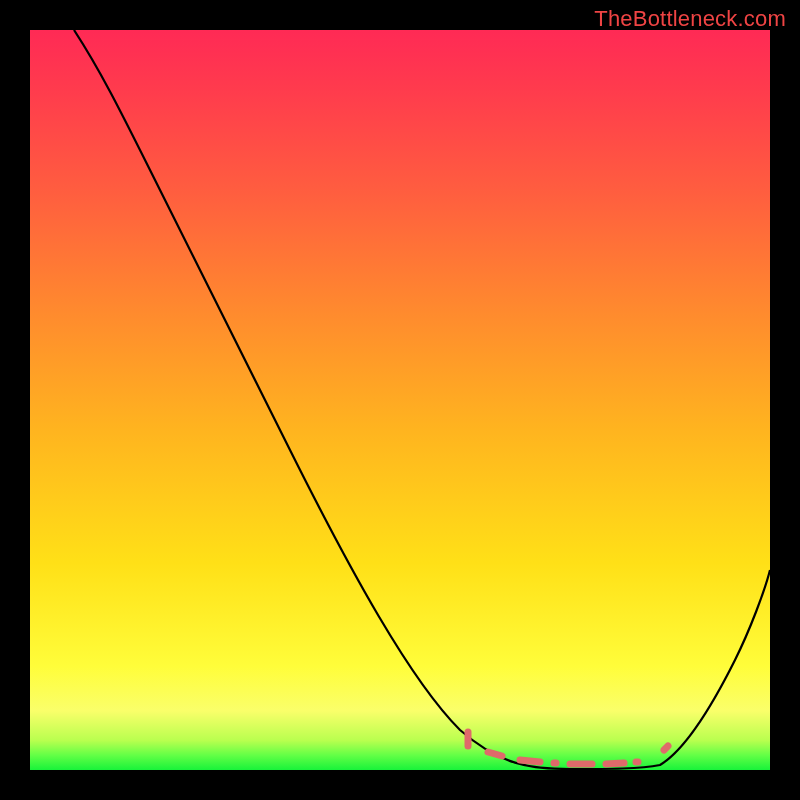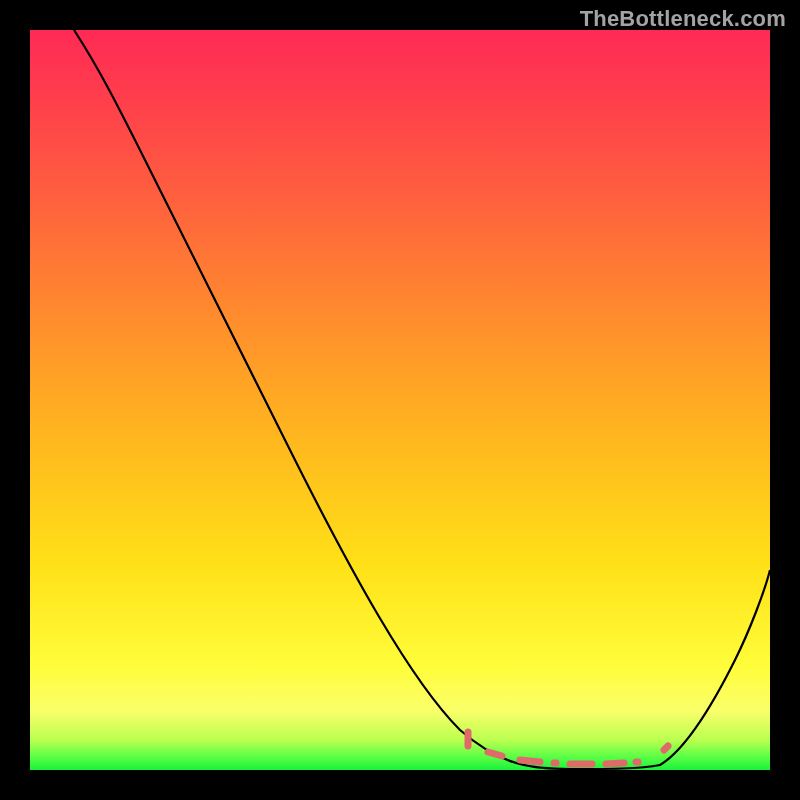--- a/index.html
+++ b/index.html
@@ -29,23 +29,23 @@
       #faff6a 92%,
       #b9ff4f 96%,
       #63ff46 98%,
       #18f33a 100%
     );
   }
   .watermark {
     position: absolute;
     top: 6px;
     right: 14px;
-    color: #a3a3a3;
+    color: #ef4444;
     font-size: 22px;
-    font-weight: 700;
+    font-weight: 400;
     letter-spacing: 0.2px;
     user-select: none;
   }
   svg.curve {
     position: absolute;
     left: 0;
     top: 0;
     width: 740px;
     height: 740px;
   }

